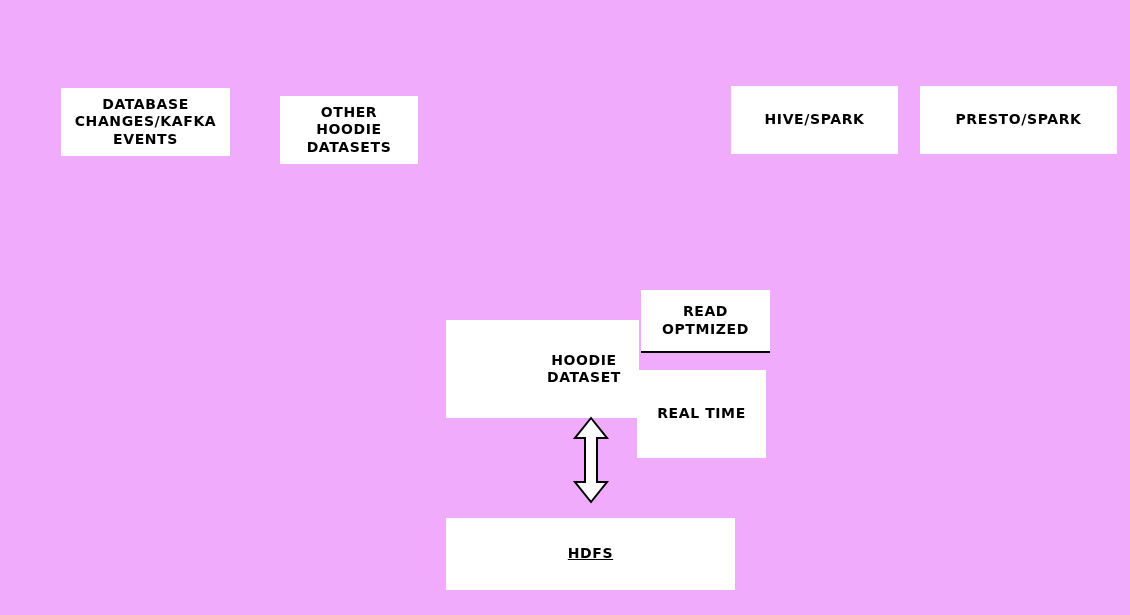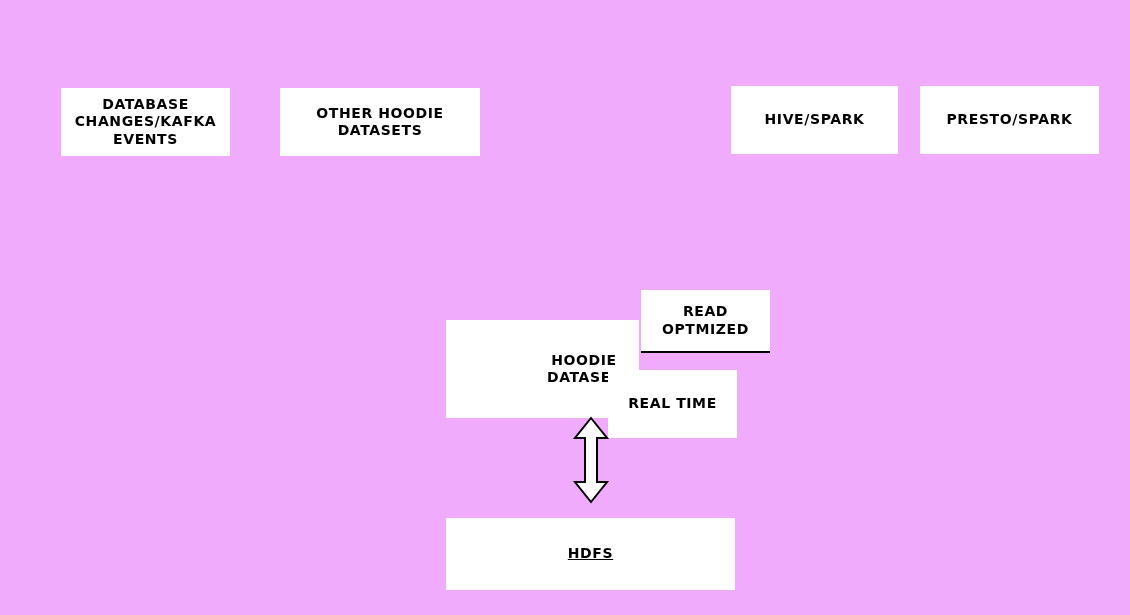--- a/index.html
+++ b/index.html
@@ -33,42 +33,42 @@
     -webkit-font-smoothing: none;
   }
   .node .label {
     display: block;
     white-space: pre-line;
     padding: 0 6px;
   }
 
   
   #node-db-changes   { left: 61px;  top: 88px;  width: 169px; height: 68px; }
-  #node-other-hoodie { left: 280px; top: 88px;  width: 200px; height: 68px; }
+  #node-other-hoodie { left: 280px; top: 96px;  width: 138px; height: 68px; }
 
   
   #node-hive-spark   { left: 731px; top: 86px;  width: 167px; height: 68px; }
-  #node-presto-spark { left: 920px; top: 86px;  width: 179px; height: 68px; }
+  #node-presto-spark { left: 920px; top: 86px;  width: 197px; height: 68px; }
 
   
   #node-hoodie-dataset {
     left: 446px; top: 320px; width: 193px; height: 98px;
     justify-content: flex-end;
     align-items: center;
     padding-right: 18px;
   }
   #node-hoodie-dataset .label { text-align: center; padding: 0; }
 
   
   #node-read-optimized {
     left: 641px; top: 290px; width: 129px; height: 63px;
     border-bottom: 2px solid #000000;
   }
   #node-real-time {
-    left: 608px; top: 370px; width: 129px; height: 68px; text-align: right;
+    left: 637px; top: 370px; width: 129px; height: 88px; text-align: right;
   }
 
   
   #node-hdfs { left: 446px; top: 518px; width: 289px; height: 72px; text-decoration: underline; }
 
   
   #arrow-dataset-hdfs {
     position: absolute;
     left: 572px;
     top: 416px;

